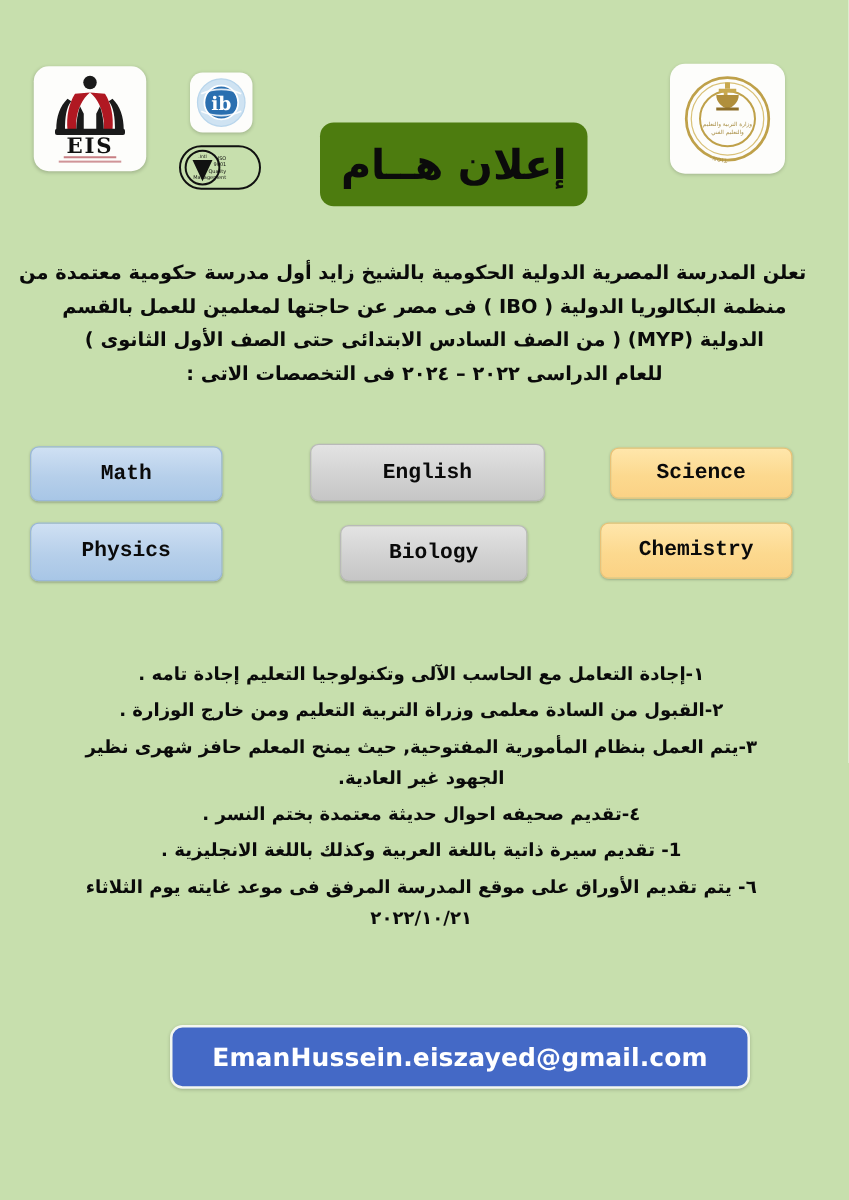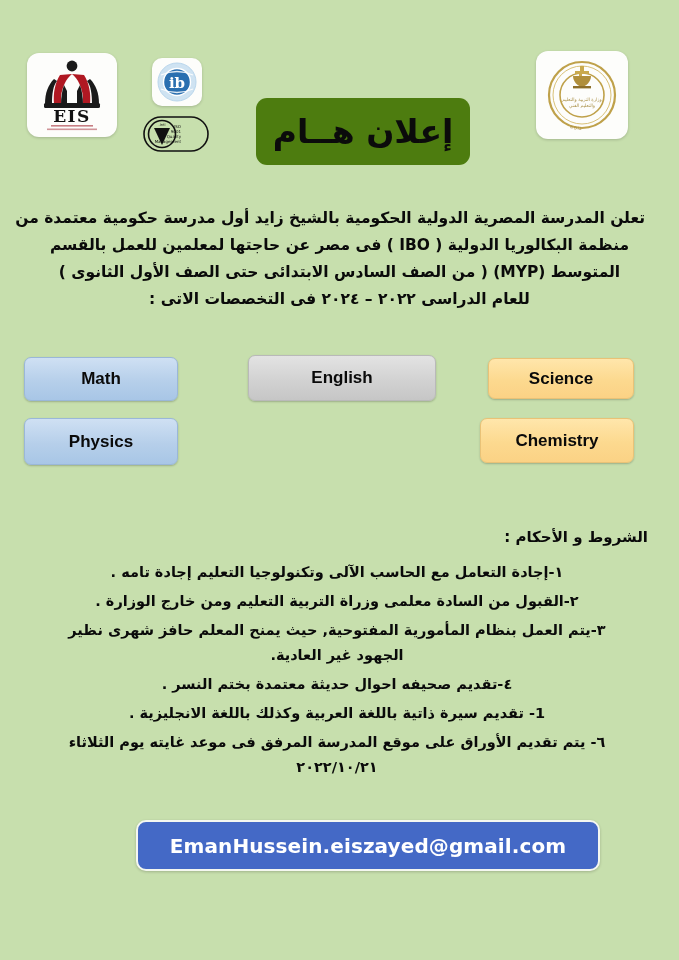--- a/index.html
+++ b/index.html
@@ -89,21 +89,21 @@
   .chip {
     position: absolute;
     display: flex;
     align-items: center;
     justify-content: center;
     border-radius: 7px;
     font-size: 17px;
     font-weight: bold;
     color: #0a0a0a;
     box-shadow: 0 1px 2px rgba(0,0,0,0.22);
-    font-family: Liberation Sans, sans-serif;
+    font-family: Liberation Mono, monospace;
     direction: ltr;
   }
   .chip.blue {
     background: linear-gradient(to bottom, #cfe0f3 0%, #b6cfea 55%, #a8c6e6 100%);
     border: 1px solid #9ab7d8;
   }
   .chip.gray {
     background: linear-gradient(to bottom, #e3e3e3 0%, #d2d2d2 55%, #c6c6c6 100%);
     border: 1px solid #b9b9b9;
   }
@@ -243,44 +243,46 @@
     </svg>
   </div>
 
   <div class="title-banner">
     <span class="title-text">إعلان هــام</span>
   </div>
 
   <div class="announce">
     <div class="ln l1">تعلن المدرسة المصرية الدولية الحكومية بالشيخ زايد أول مدرسة حكومية معتمدة من</div>
     <div class="ln l2"><span>منظمة البكالوريا الدولية  ( </span><span class="ltr-token">IBO</span><span> )  فى مصر عن حاجتها لمعلمين للعمل بالقسم</span></div>
-    <div class="ln l3"><span>المتوسط (</span><span class="ltr-token">MYP</span><span>) ( من الصف السادس الابتدائى حتى الصف الأول الثانوى )</span></div>
+    <div class="ln l3"><span>الدولية (</span><span class="ltr-token">MYP</span><span>) ( من الصف السادس الابتدائى حتى الصف الأول الثانوى )</span></div>
     <div class="ln l4">للعام الدراسى ٢٠٢٢ – ٢٠٢٤ فى التخصصات الاتى :</div>
   </div>
 
   <div class="subjects">
     <div class="chip blue" id="chip-math">
         <span>Math</span>
       </div>
     <div class="chip gray" id="chip-english">
         <span>English</span>
       </div>
     <div class="chip amber" id="chip-science">
         <span>Science</span>
       </div>
     <div class="chip blue" id="chip-physics">
         <span>Physics</span>
       </div>
+    <div class="chip gray" id="chip-biology">
+        <span>Biology</span>
+      </div>
     <div class="chip amber" id="chip-chemistry">
         <span>Chemistry</span>
       </div>
   </div>
 
   <div class="terms">
-    <div class="terms-heading">الشروط و الأحكام :</div>
     <ol class="terms-list">
       <li><span>١-إجادة التعامل مع الحاسب الآلى وتكنولوجيا التعليم إجادة تامه .</span></li>
       <li><span>٢-القبول من السادة معلمى وزراة التربية التعليم  ومن خارج الوزارة .</span></li>
       <li><span>٣-يتم العمل بنظام المأمورية المفتوحية, حيث يمنح المعلم حافز شهرى نظير</span><span class="cont">الجهود غير العادية.</span></li>
       <li><span>٤-تقديم صحيفه احوال حديثة معتمدة بختم النسر .</span></li>
       <li><span>1- تقديم سيرة ذاتية باللغة العربية وكذلك باللغة الانجليزية .</span></li>
       <li><span>٦- يتم تقديم الأوراق على موقع المدرسة المرفق فى موعد غايته يوم الثلاثاء</span><span class="cont">٢٠٢٢/١٠/٢١</span></li>
     </ol>
   </div>
 

